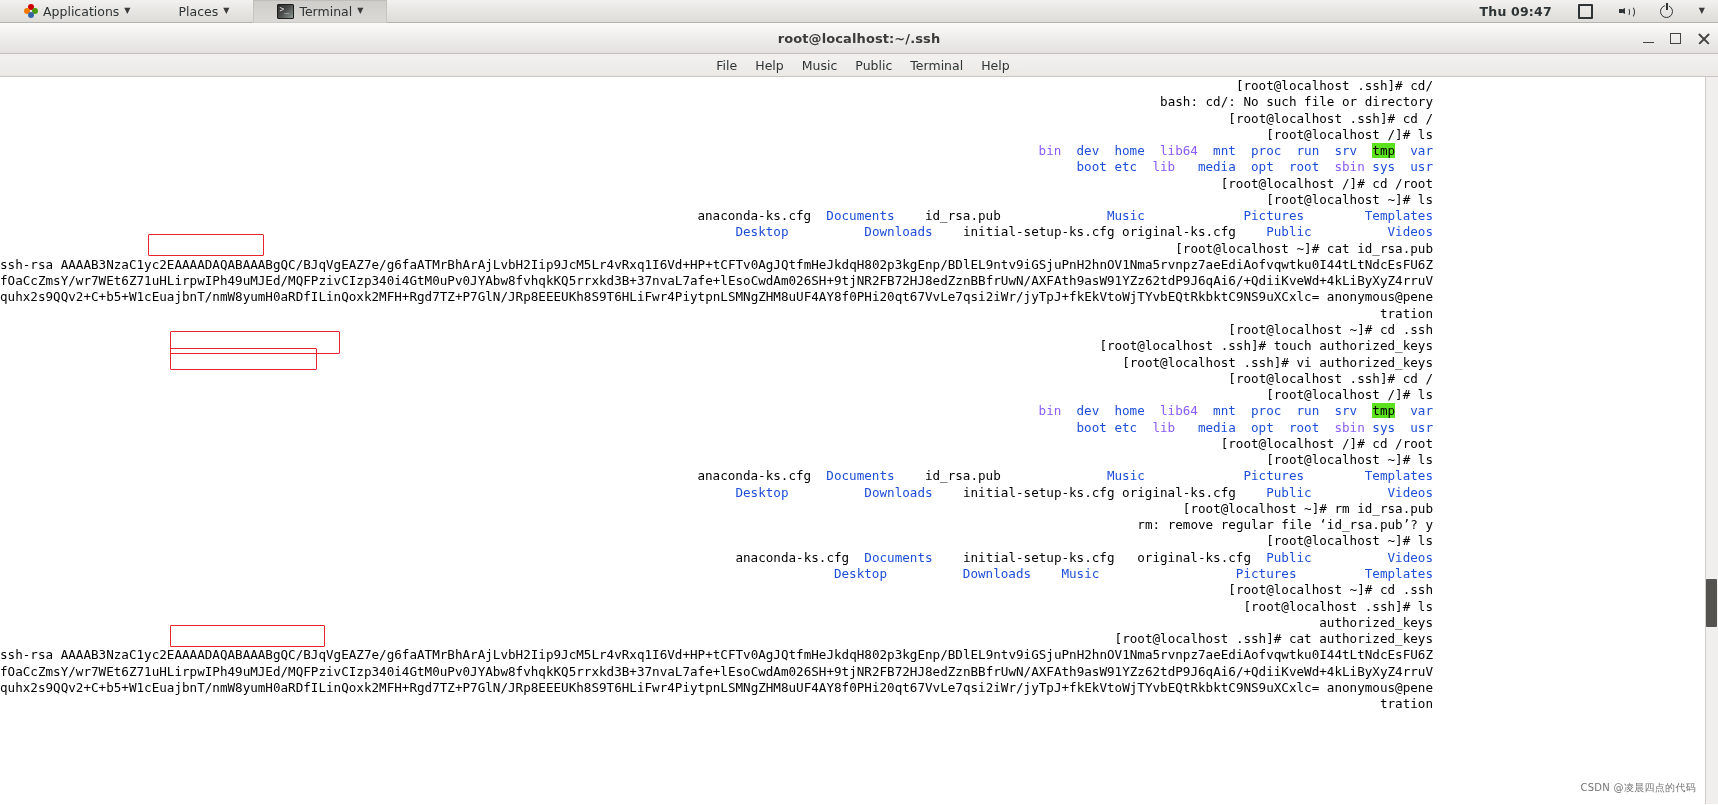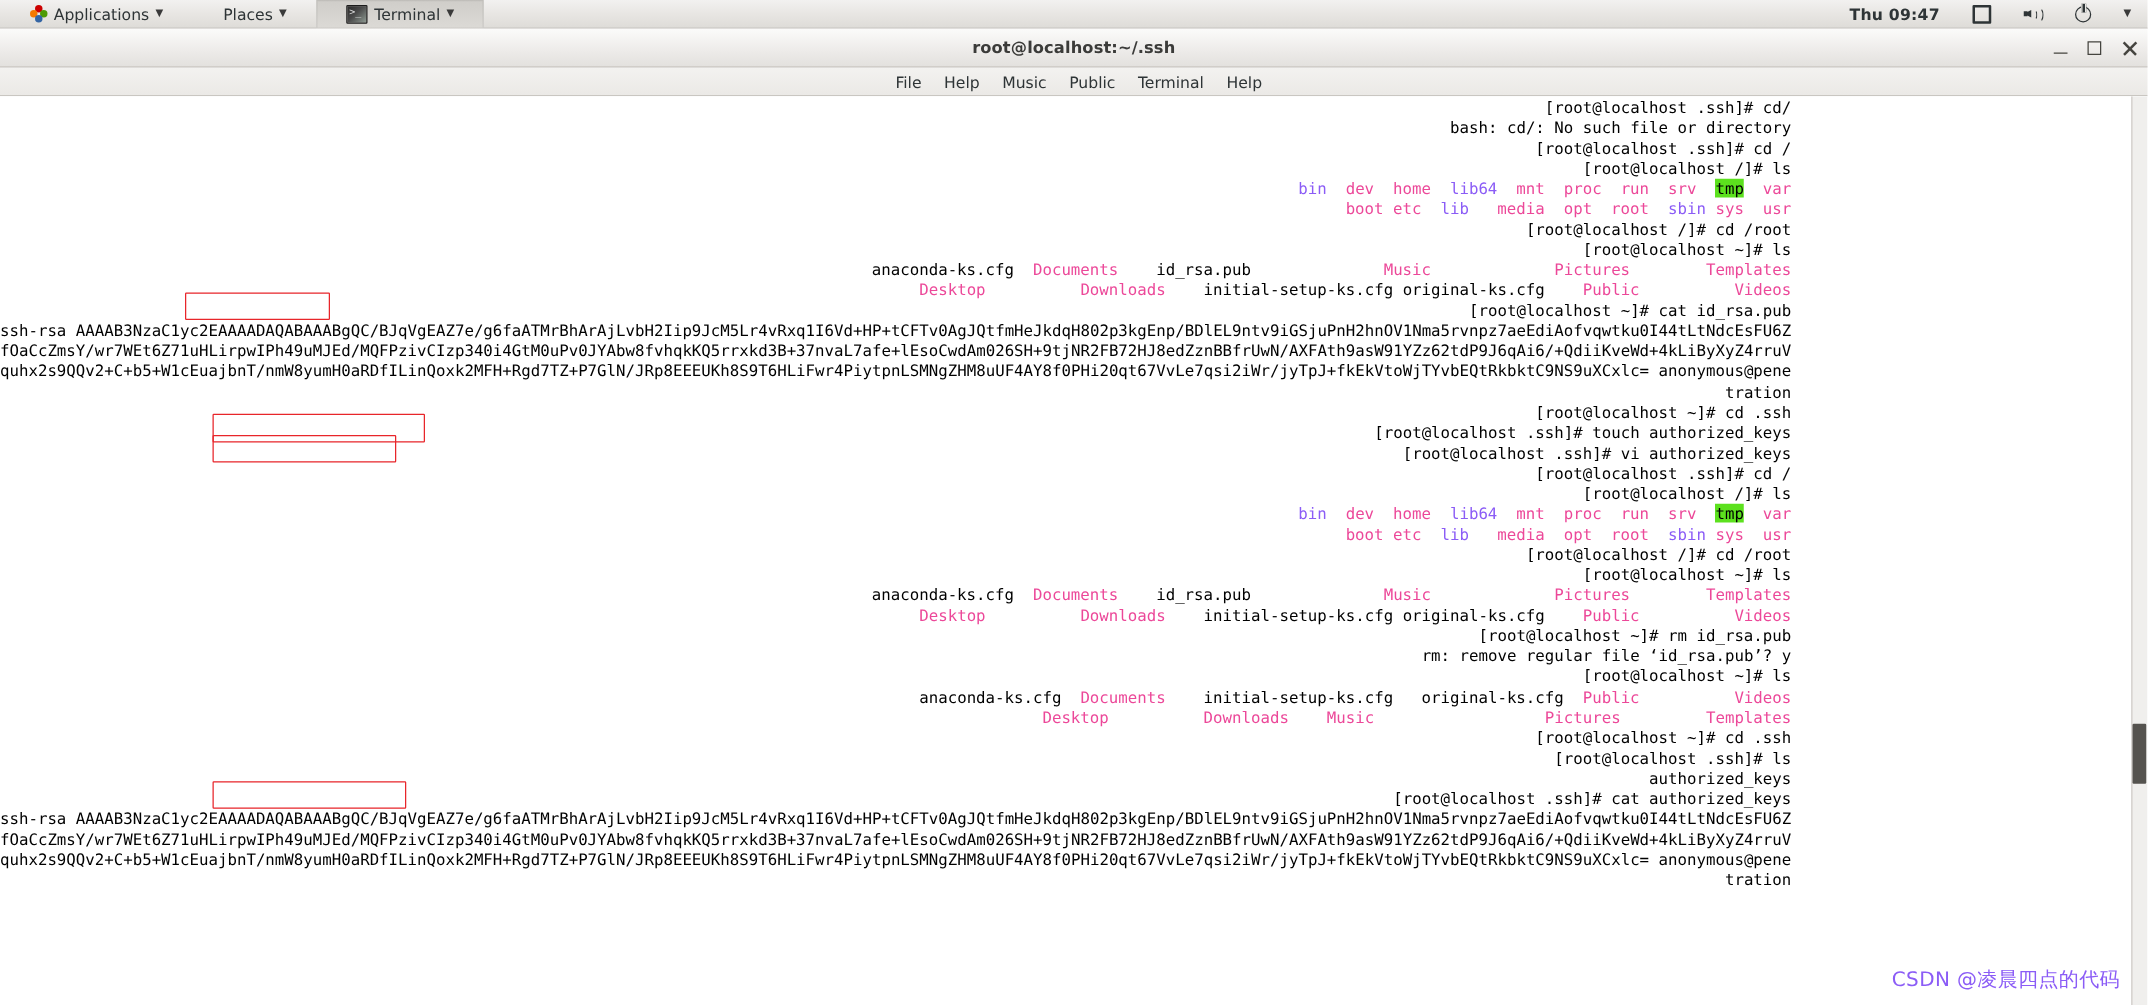--- a/index.html
+++ b/index.html
@@ -125,42 +125,42 @@
     position:absolute;left:0;top:1px;
     font-family:"DejaVu Sans Mono","Liberation Mono",monospace;
     font-size:12.6px;
     line-height:16.28px;
     color:#000000;
     white-space:pre;
     letter-spacing:0px;
     text-align:right;
   }
   #term-text .ln{height:16.28px;}
-  .dir{color:#ec4899;}     
+  .dir{color:#1d4ed8;}     
   .lnk{color:#8b5cf6;}     
   .tmpdir{color:#000000;background:#5ce11e;}
   
   #scrollbar{
     position:absolute;right:0;top:0;width:13px;height:727px;
     background:#f0efed;border-left:1px solid #cfccc7;box-sizing:border-box;
   }
   #scroll-thumb{
     position:absolute;right:1px;top:502px;width:11px;height:48px;
     background:#55534f;border-radius:1px;
   }
   
   .redbox{
     position:absolute;border:1.6px solid #e8252a;border-radius:1px;
     pointer-events:none;box-sizing:border-box;
   }
   
   #watermark{
     position:absolute;right:22px;bottom:9px;
-    font-family:"DejaVu Sans",sans-serif;font-size:16px;
-    color:#8b5cf6;letter-spacing:.3px;
+    font-family:"DejaVu Sans",sans-serif;font-size:10px;
+    color:#737373;letter-spacing:.3px;
   }
 </style>
 </head>
 <body>
 
 <div id="top-panel">
   <div class="panel-item">
     <span class="app-logo">
       <span class="d1"></span>
         <span class="d2"></span>

